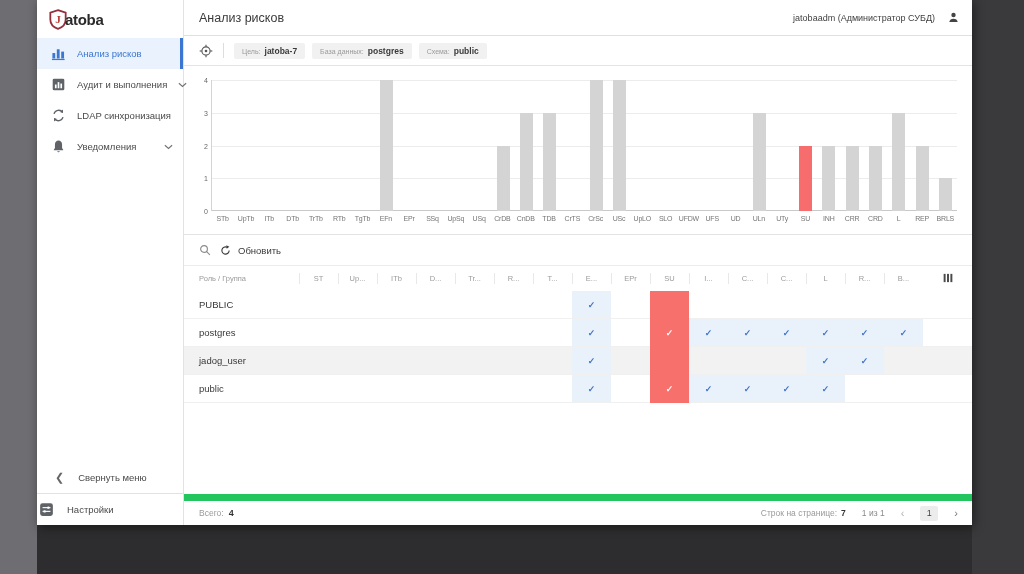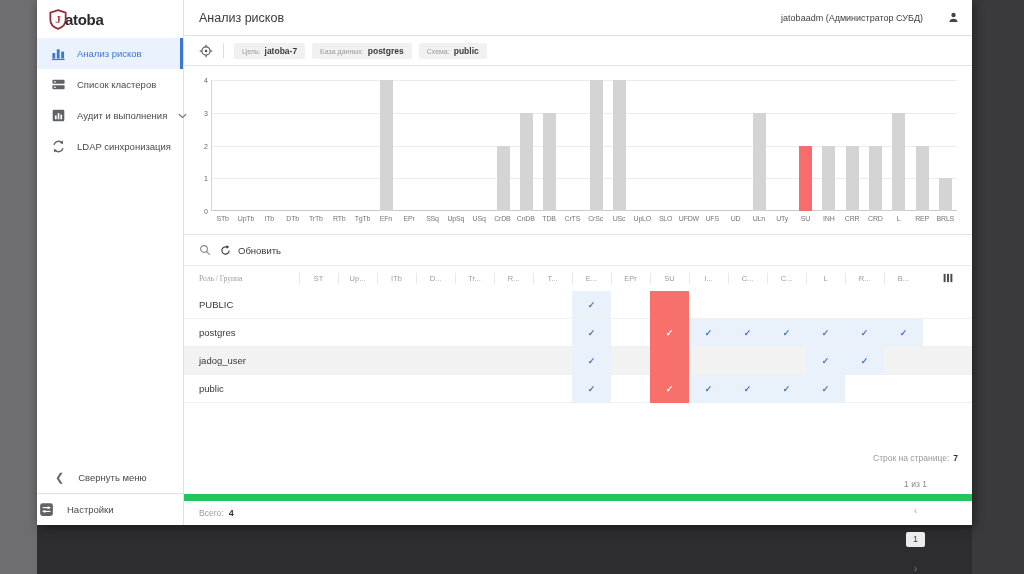--- a/index.html
+++ b/index.html
@@ -29,21 +29,21 @@
   .collapse-arrow { color:#666; font-size:11px; line-height:1; }
   .settings-item { height:32px; border-top:1px solid #e2e2e2; display:flex; align-items:center;
                    padding-left:2px; gap:13px; font-size:9.5px; color:#4a4a4a; cursor:pointer; }
   .settings-item .icon { width:15px; height:15px; color:#5f6368; display:flex; }
 
   
   .main { flex:1; min-width:0; display:flex; flex-direction:column; }
   .topbar { height:36px; flex:none; border-bottom:1px solid #e0e0e0; display:flex; align-items:center;
             padding:0 12px 0 15px; }
   .page-title { font-size:12.5px; color:#3a3a3a; }
-  .user-area { margin-left:auto; display:flex; align-items:center; gap:24px; font-size:9px; color:#3f3f3f; cursor:pointer; }
+  .user-area { margin-left:auto; display:flex; align-items:center; gap:12px; font-size:9px; color:#3f3f3f; cursor:pointer; }
   .user-area .icon { width:13px; height:13px; color:#444; display:flex; }
 
   .filterbar { height:30px; flex:none; border-bottom:1px solid #e3e3e3; display:flex; align-items:center;
                padding-left:15px; gap:10px; }
   .target-btn { width:14px; height:14px; color:#555; display:flex; cursor:pointer; }
   .vsep { width:1px; height:15px; background:#ddd; }
   .chips { display:flex; gap:7px; }
   .chip { background:#f1f1f1; border-radius:2px; padding:3px 8px; display:flex; align-items:baseline; gap:4px; cursor:pointer; }
   .chip-label { font-size:7px; color:#9a9a9a; }
   .chip-value { font-size:8.5px; font-weight:700; color:#3a3a3a; }
@@ -68,34 +68,34 @@
   .search-input { flex:1; border:none; outline:none; font-size:9px; color:#333; background:transparent; }
   .search-input::placeholder { color:#a2a2a2; }
   .refresh-btn { display:flex; align-items:center; gap:7px; font-size:9.5px; color:#3a3a3a; cursor:pointer; flex:none; }
   .refresh-btn .icon { width:11px; height:11px; color:#3a3a3a; display:flex; }
 
   .trow { display:grid; grid-template-columns:115px repeat(16,39px) minmax(0,1fr); }
   .thead { height:25px; }
   .hcell { position:relative; display:flex; align-items:center; justify-content:center;
            font-size:7.5px; color:#9b9b9b; white-space:nowrap; }
   .hcell.sep::before { content:""; position:absolute; left:0; top:7px; bottom:7px; width:1px; background:#e8e8e8; }
-  .role-h { justify-content:flex-start; padding-left:15px;font-family:Liberation Serif, serif; }
+  .role-h { justify-content:flex-start; padding-left:15px; }
   .hicon { display:flex; align-items:center; justify-content:center; color:#4a4a4a; cursor:pointer; }
   .drow { height:28px; cursor:pointer; }
   .dcell { display:flex; align-items:center; justify-content:center; border-bottom:1px solid #f0f0f0; }
   .name-cell { justify-content:flex-start; padding-left:15px; font-size:9.5px; color:#383838; }
   .check { font-size:9px; font-weight:700; color:#4273c8; }
   .dcell.redcol { border-bottom-color:transparent; }
   .dcell.redcol .check { color:#fff; }
 
   .table-spacer { flex:1; }
   .footerbar { height:31px; flex:none; border-top:7px solid #22c55e; display:flex; align-items:center;
                padding:0 14px 0 15px; font-size:8.5px; color:#9a9a9a;text-align:center; }
   .total-value { font-weight:700; color:#333; font-size:9px; margin-left:5px; }
-  .pager { margin-left:auto; display:flex; align-items:center; gap:16px;flex-direction:column; }
+  .pager { margin-left:auto; display:flex; align-items:center; gap:16px; }
   .rpp-value { font-weight:700; color:#333; margin-left:4px; }
   .page-info { color:#8a8a8a; }
   .pchev { font-size:11px; cursor:pointer; line-height:1; }
   .pchev.left { color:#b3b3b3; }
   .pchev.right { color:#777; }
   .page-box { background:#ececec; border-radius:2px; padding:2.5px 6.5px; font-size:9px; color:#444; cursor:pointer; }
 </style>
 </head>
 <body>
 
@@ -122,31 +122,20 @@
               <rect x="6.2" y="3.5" width="3" height="9.8" fill="currentColor"></rect>
               <rect x="10.9" y="6" width="3" height="7.3" fill="currentColor"></rect>
               <rect x="1" y="13.7" width="13.5" height="1.3" fill="currentColor"></rect>
             </svg>
           </span>
           <span>Анализ рисков</span>
         </div>
         <div class="nav-item">
           <span class="icon">
             <svg viewBox="0 0 16 16" width="15" height="15">
-              <rect x="1.5" y="3" width="13" height="4.2" rx="1" fill="currentColor"></rect>
-              <rect x="1.5" y="8.8" width="13" height="4.2" rx="1" fill="currentColor"></rect>
-              <circle cx="4.2" cy="5.1" r="0.9" fill="#fff"></circle>
-              <circle cx="4.2" cy="10.9" r="0.9" fill="#fff"></circle>
-            </svg>
-          </span>
-          <span>Список кластеров</span>
-        </div>
-        <div class="nav-item">
-          <span class="icon">
-            <svg viewBox="0 0 16 16" width="15" height="15">
               <rect x="1.8" y="1.8" width="12.4" height="12.4" rx="1.5" fill="currentColor"></rect>
               <rect x="4.2" y="8" width="1.8" height="4" fill="#fff"></rect>
               <rect x="7.1" y="5.5" width="1.8" height="6.5" fill="#fff"></rect>
               <rect x="10" y="7" width="1.8" height="5" fill="#fff"></rect>
             </svg>
           </span>
           <span>Аудит и выполнения</span>
           <span class="chev">
             <svg viewBox="0 0 10 6" width="9" height="6">
               <polyline points="1,1 5,4.6 9,1" fill="none" stroke="currentColor" stroke-width="1.3"></polyline>
@@ -156,20 +145,34 @@
         <div class="nav-item">
           <span class="icon">
             <svg viewBox="0 0 16 16" width="15" height="15" fill="none" stroke="currentColor" stroke-width="1.4">
               <path d="M3.2 6.2 A5.2 5.2 0 0 1 12.4 4.6"></path>
               <path d="M12.8 9.8 A5.2 5.2 0 0 1 3.6 11.4"></path>
               <polygon points="12.8,1.6 12.8,5.4 9.6,4.2" fill="currentColor" stroke="none"></polygon>
               <polygon points="3.2,14.4 3.2,10.6 6.4,11.8" fill="currentColor" stroke="none"></polygon>
             </svg>
           </span>
           <span>LDAP синхронизация</span>
+        </div>
+        <div class="nav-item">
+          <span class="icon">
+            <svg viewBox="0 0 16 16" width="15" height="15">
+              <path d="M8 1.6 C5.7 1.6 4.2 3.4 4.2 5.8 V9.6 L3 11.4 V12 H13 V11.4 L11.8 9.6 V5.8 C11.8 3.4 10.3 1.6 8 1.6 Z" fill="currentColor"></path>
+              <path d="M6.6 13 a1.45 1.45 0 0 0 2.8 0 Z" fill="currentColor"></path>
+            </svg>
+          </span>
+          <span>Уведомления</span>
+          <span class="chev">
+            <svg viewBox="0 0 10 6" width="9" height="6">
+              <polyline points="1,1 5,4.6 9,1" fill="none" stroke="currentColor" stroke-width="1.3"></polyline>
+            </svg>
+          </span>
         </div>
       </nav>
     <div class="sidebar-spacer"></div>
     <div class="collapse-item">
       <span class="collapse-arrow">❮</span>
       <span>Свернуть меню</span>
     </div>
     <div class="settings-item">
       <span class="icon">
           <svg viewBox="0 0 16 16" width="15" height="15">

